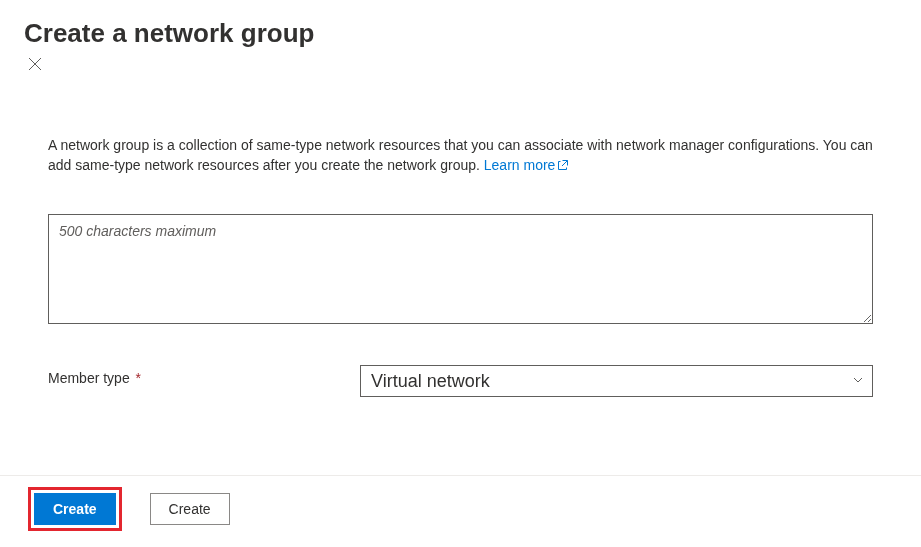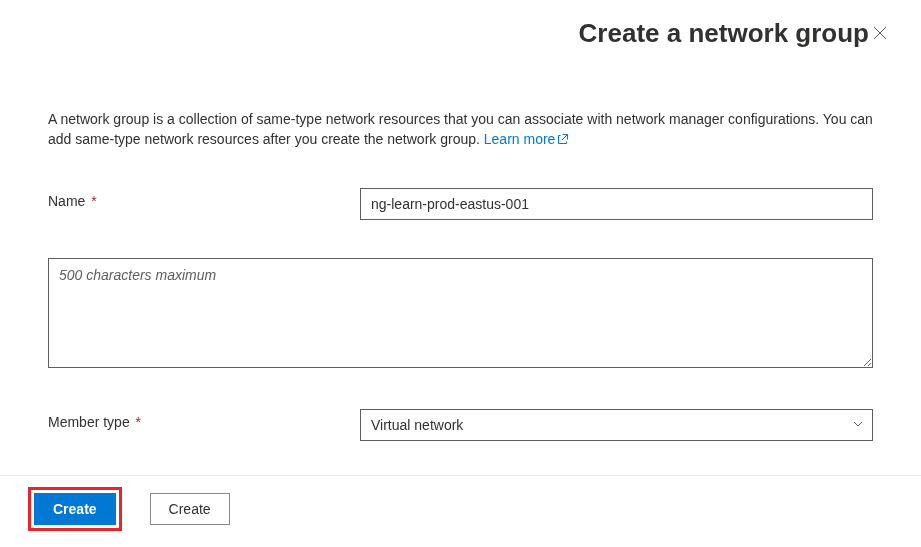--- a/index.html
+++ b/index.html
@@ -7,23 +7,24 @@
       font-family: "Segoe UI", -apple-system, BlinkMacSystemFont, sans-serif;
       font-size: 14px;
       color: #323130;
       background: #ffffff;
       width: 921px;
       height: 547px;
       position: relative;
     }
     .header {
       display: flex;
-      justify-content: flex-end;
+      justify-content: space-between;
       align-items: flex-start;
       padding: 18px 30px 0 24px;
+      flex-direction: column;
     }
     .title {
       font-size: 26px;
       font-weight: 600;
       color: #323130;
     }
     .close-btn {
       cursor: pointer;
       padding: 4px;
       color: #605e5c;
@@ -92,21 +93,21 @@
     .select-wrap {
       position: relative;
       width: 100%;
     }
     .select-input {
       width: 100%;
       height: 32px;
       padding: 0 30px 0 10px;
       border: 1px solid #605e5c;
       font-family: inherit;
-      font-size: 14px;
+      font-size: 18px;
       color: #323130;
       background: #ffffff;
       appearance: none;
       cursor: pointer;
     }
     .chevron {
       position: absolute;
       right: 9px;
       top: 50%;
       transform: translateY(-50%);
@@ -164,28 +165,20 @@
   </div>
 </div>
 
 <div class="content">
   <p class="intro">
     <span>A network group is a collection of same-type network resources that you can associate with network manager configurations. You can add same-type network resources after you create the network group. </span><a class="learn-link"><span>Learn more</span><span><svg width="12" height="12" viewBox="0 0 12 12">
             <path d="M3.5 2.5 H1.5 V10.5 H9.5 V8.5 M5.5 1.5 H10.5 V6.5 M10.5 1.5 L5 7" stroke="currentColor" stroke-width="1" fill="none"></path>
           </svg></span></a>
   </p>
 
-  <div class="form-row">
-    <div class="label-col">
-      <span>Name</span><span class="req"> *</span>
-    </div>
-    <div class="input-col">
-      <input type="text" class="text-input" value="ng-learn-prod-eastus-001" style="">
-    </div>
-  </div>
 
   <div class="form-row">
     <div class="input-col">
       <textarea class="textarea-input" placeholder="500 characters maximum" style=""></textarea>
     </div>
   </div>
 
   <div class="form-row">
     <div class="label-col">
       <span>Member type</span><span class="req"> *</span>

